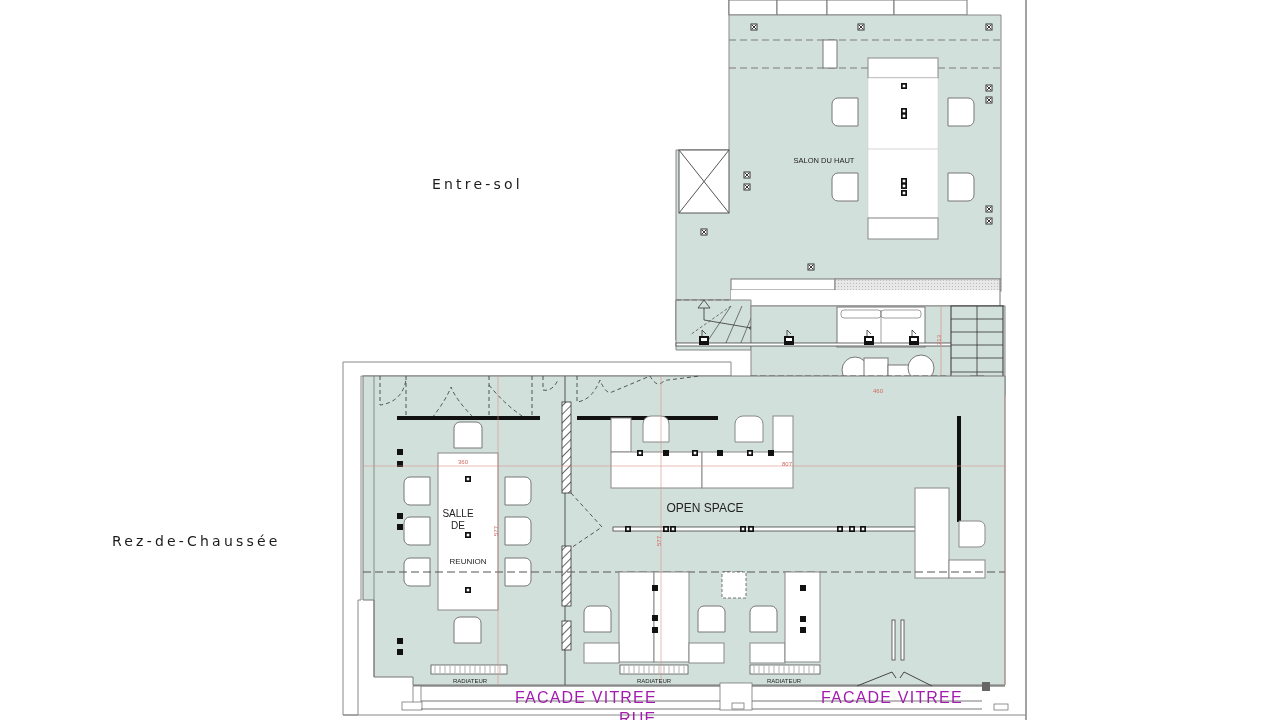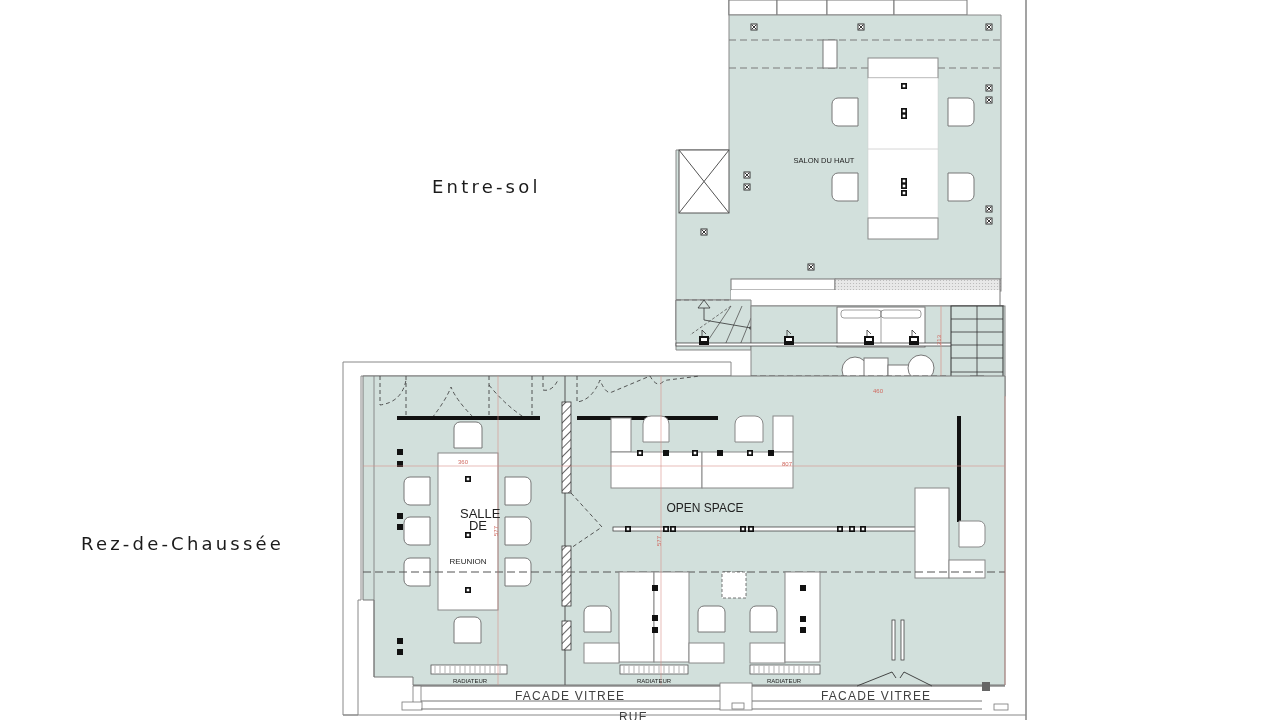--- a/index.html
+++ b/index.html
@@ -1,27 +1,27 @@
 <!DOCTYPE html>
 <html><head>
 <meta charset="utf-8">
 <style>
   html,body{margin:0;padding:0;background:#ffffff;}
   body{width:1280px;height:720px;position:relative;overflow:hidden;font-family:"Liberation Sans",sans-serif;}
-  .level-label{position:absolute;font-family:"DejaVu Sans",sans-serif;font-size:18px;letter-spacing:3.2px;color:#1b1b1b;}
+  .level-label{position:absolute;font-family:"DejaVu Sans",sans-serif;font-size:14px;letter-spacing:3.2px;color:#1b1b1b;}
   #plan{position:absolute;left:0;top:0;}
   .lbl{position:absolute;font-size:8px;color:#222;text-align:center;line-height:12px;}
-  .facade{position:absolute;font-size:12px;letter-spacing:1.2px;color:#404040;text-align:right;}
+  .facade{position:absolute;font-size:16px;letter-spacing:1.2px;color:#a21caf;text-align:right;}
   .dim{position:absolute;font-size:6px;color:#d06a60;}
 </style>
 </head>
 <body>
 
 <div class="level-label" style="left:432px;top:176px;">Entre-sol</div>
-<div class="level-label" style="left:81px;top:533px;">Rez-de-Chaussée</div>
+<div class="level-label" style="left:112px;top:533px;">Rez-de-Chaussée</div>
 
 <svg id="plan" width="1280" height="720" viewBox="0 0 1280 720">
   <defs>
     <pattern id="hatch" width="6" height="6" patternUnits="userSpaceOnUse" patternTransform="rotate(45)">
       <rect width="6" height="6" fill="#fff"></rect>
       <line x1="0" y1="0" x2="0" y2="6" stroke="#333" stroke-width="1.5"></line>
     </pattern>
     <pattern id="dots" width="3" height="3" patternUnits="userSpaceOnUse">
       <rect width="3" height="3" fill="#e8e8e8"></rect>
       <circle cx="1.5" cy="1.5" r="0.6" fill="#b5b5b5"></circle>
@@ -311,21 +311,21 @@
     <rect x="720" y="683" width="32" height="27" fill="#fff" stroke="#777" stroke-width="0.8"></rect>
     <rect x="732" y="703" width="12" height="6" fill="#fff" stroke="#777" stroke-width="0.8"></rect>
     <line x1="752" y1="701" x2="982" y2="701" stroke="#777" stroke-width="1"></line>
     <line x1="752" y1="709" x2="982" y2="709" stroke="#777" stroke-width="1"></line>
     <rect x="982" y="682" width="8" height="9" fill="#666"></rect>
     <rect x="994" y="704" width="14" height="6" fill="#fff" stroke="#777" stroke-width="0.8"></rect>
   </g>
 </svg>
 
 <div class="lbl" style="left:784px;top:155px;width:80px;font-size:7.5px;">SALON DU HAUT</div>
-<div class="lbl" style="left:460px;top:508px;width:36px;font-size:13px;">SALLE DE</div>
+<div class="lbl" style="left:440px;top:508px;width:36px;font-size:10px;">SALLE DE</div>
 <div class="lbl" style="left:440px;top:520px;width:56px;font-size:8px;margin-top:36px;">REUNION</div>
 <div class="lbl" style="left:665px;top:502px;width:80px;font-size:12px;">OPEN SPACE</div>
 
 <div class="lbl" style="left:440px;top:675px;width:60px;font-size:6px;">RADIATEUR</div>
 <div class="lbl" style="left:624px;top:675px;width:60px;font-size:6px;">RADIATEUR</div>
 <div class="lbl" style="left:754px;top:675px;width:60px;font-size:6px;">RADIATEUR</div>
 
 <div class="dim" style="left:458px;top:459px;">360</div>
 <div class="dim" style="left:491px;top:528px;transform:rotate(-90deg);">577</div>
 <div class="dim" style="left:782px;top:461px;">807</div>

